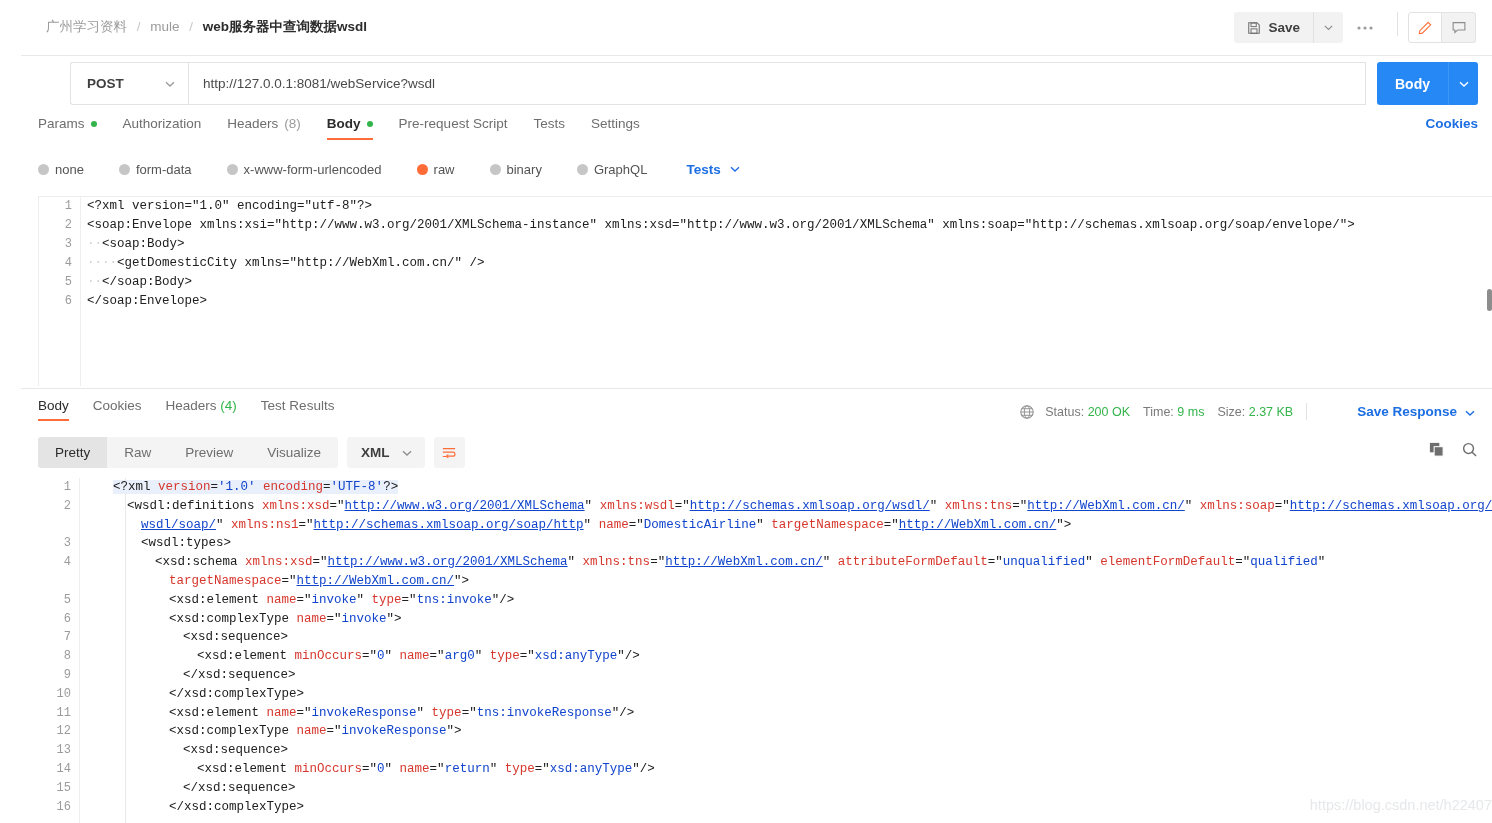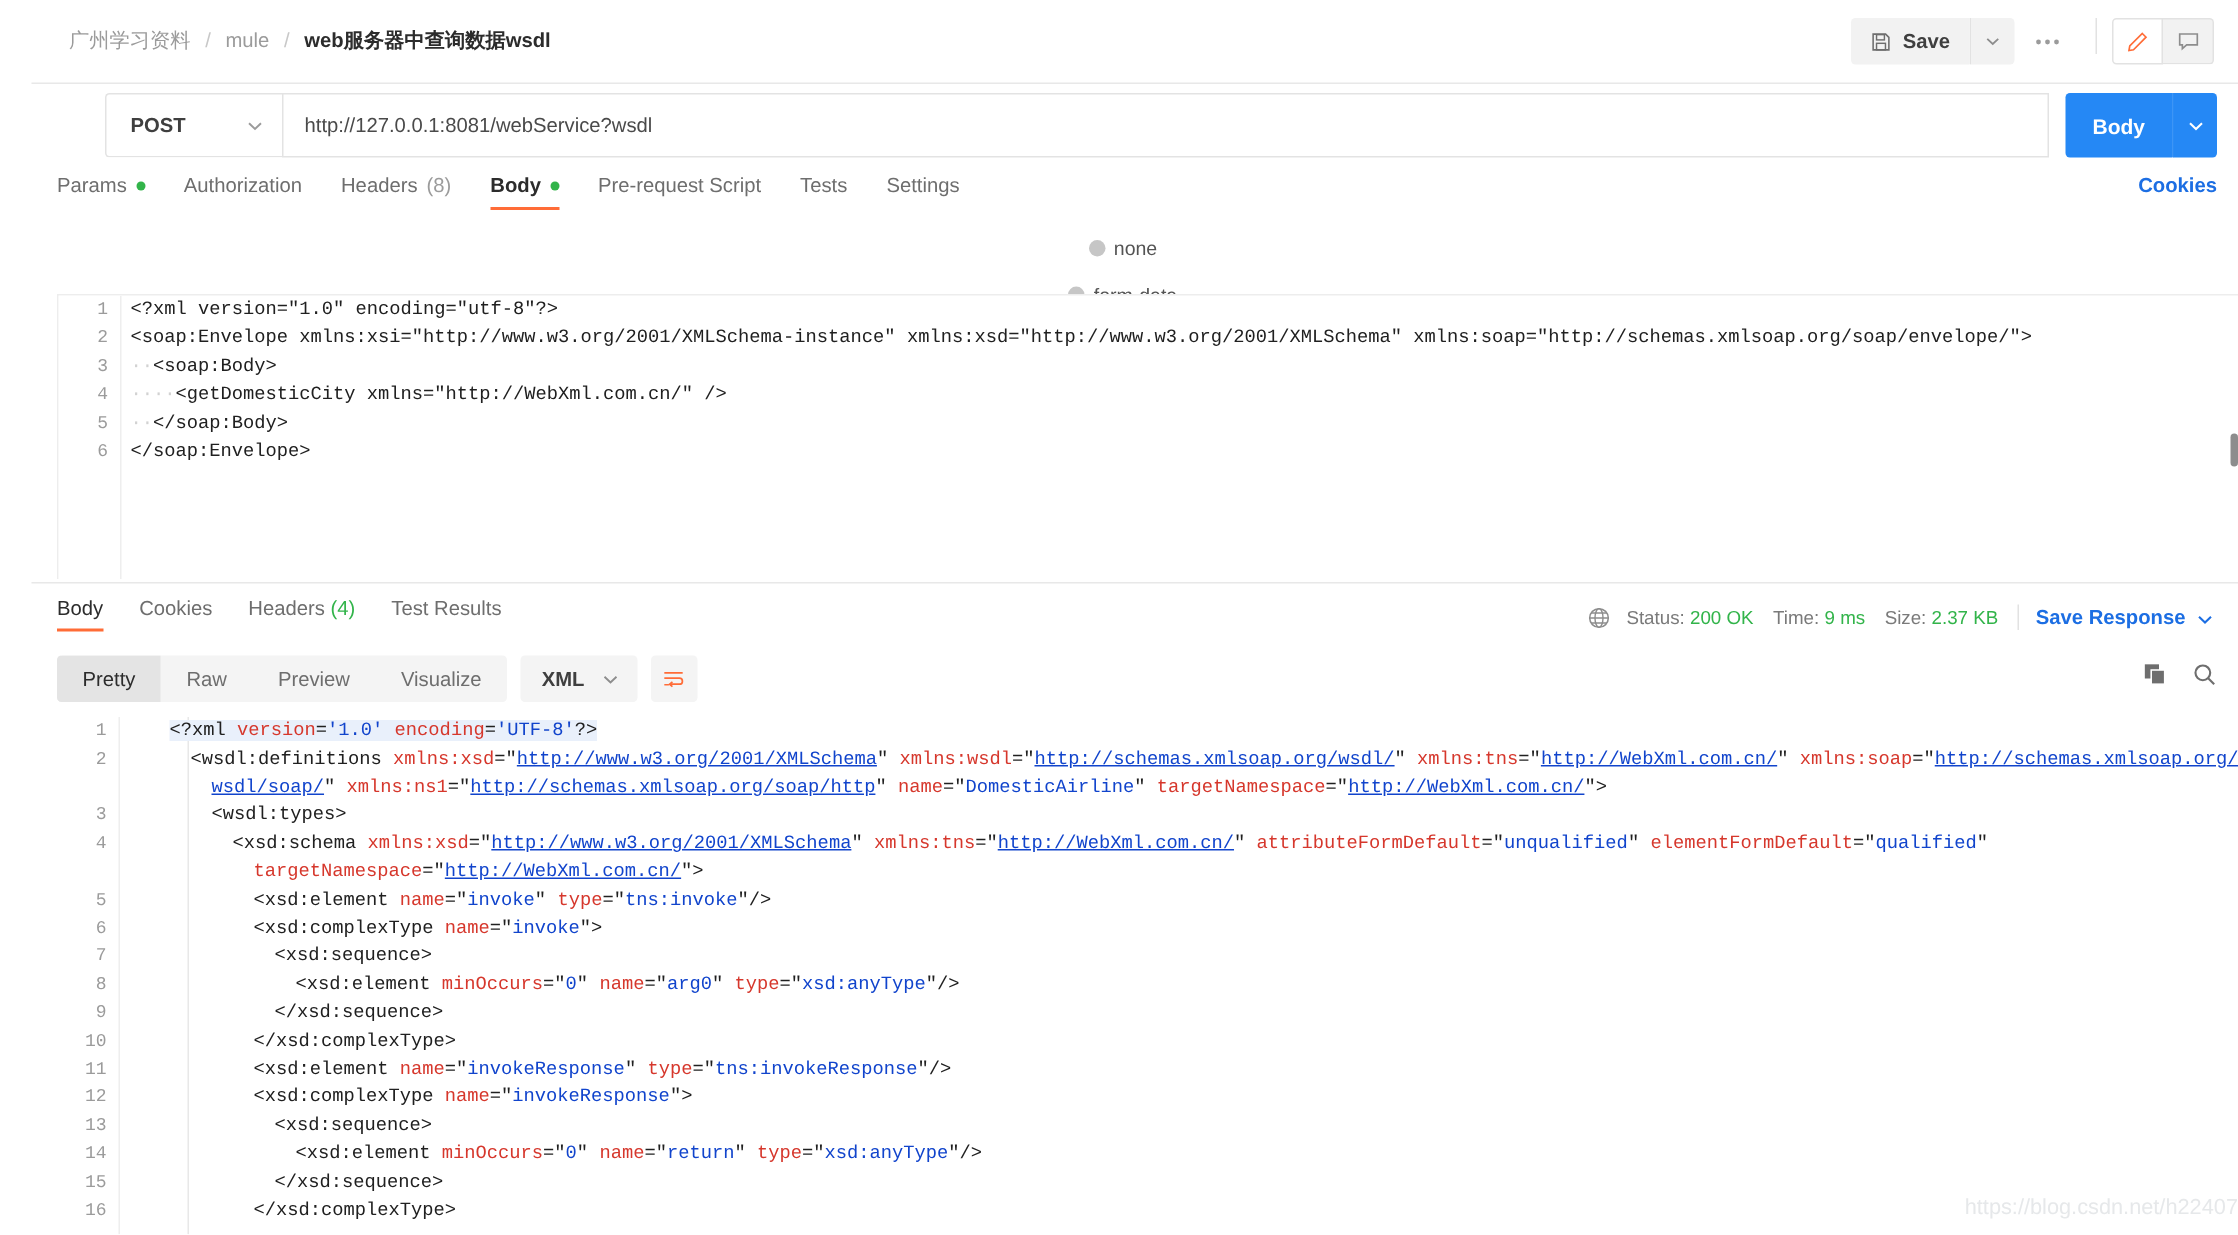--- a/index.html
+++ b/index.html
@@ -102,21 +102,21 @@
   }
   .dot-green { width:6px; height:6px; border-radius:50%; background:#32b44a; display:inline-block; }
   .count-gray { color:#9b9b9b; }
   .cookies-link {
     position:absolute; right:0; top:0; font-size:13.5px; color:#1c6ee3; cursor:pointer; font-weight:bold;
   }
 
   
   .body-types {
     position:absolute; left:38px; top:158px; width:1440px; height:22px;
-    display:flex; align-items:center; gap:16px; font-size:13px; color:#545454;flex-direction:column;
+    display:flex; align-items:center; gap:16px; font-size:13px; color:#545454;
   }
   .radio-item { display:flex; align-items:center; gap:6px; margin-right:19px; cursor:pointer; }
   .radio { width:11px; height:11px; border-radius:50%; background:#c6c6c6; }
   .radio.on { background:#ff6c37; }
   .text-select {
     display:flex; align-items:center; gap:8px; color:#1c6ee3; font-weight:bold;
     font-size:13.5px; cursor:pointer; margin-left:4px;
   }
 
   
@@ -158,21 +158,21 @@
     content:""; position:absolute; left:0; right:0; bottom:0; height:2px; background:#ff6c37;
   }
   .meta {
     position:absolute; right:16px; top:403px; display:flex; align-items:center;
     font-size:12.5px; color:#7a7a7a; gap:0;
   }
   .meta .globe { margin-right:10px; color:#8d8d8d; display:flex; }
   .meta .m { margin-right:13px; white-space:nowrap; }
   .meta .val-green { color:#32b44a; }
   .meta-divider { width:1px; height:17px; background:#e2e2e2; margin:0 11px 0 0; }
-  .save-resp { color:#1c6ee3; font-weight:bold; font-size:13.5px; cursor:pointer; display:flex; align-items:flex-end; gap:7px; }
+  .save-resp { color:#1c6ee3; font-weight:bold; font-size:13.5px; cursor:pointer; display:flex; align-items:flex-end; gap:7px;margin-left:39px; }
 
   
   .resp-toolbar { position:absolute; left:38px; top:437px; height:31px; display:flex; align-items:center; }
   .seg { display:flex; background:#f4f4f4; border-radius:3px; overflow:hidden; height:31px; }
   .seg-item {
     padding:0 17px; height:31px; display:flex; align-items:center;
     font-size:13.5px; color:#6e6e6e; cursor:pointer;
   }
   .seg-item.active { background:#e4e4e4; color:#2c2c2c; }
   .fmt-select {

